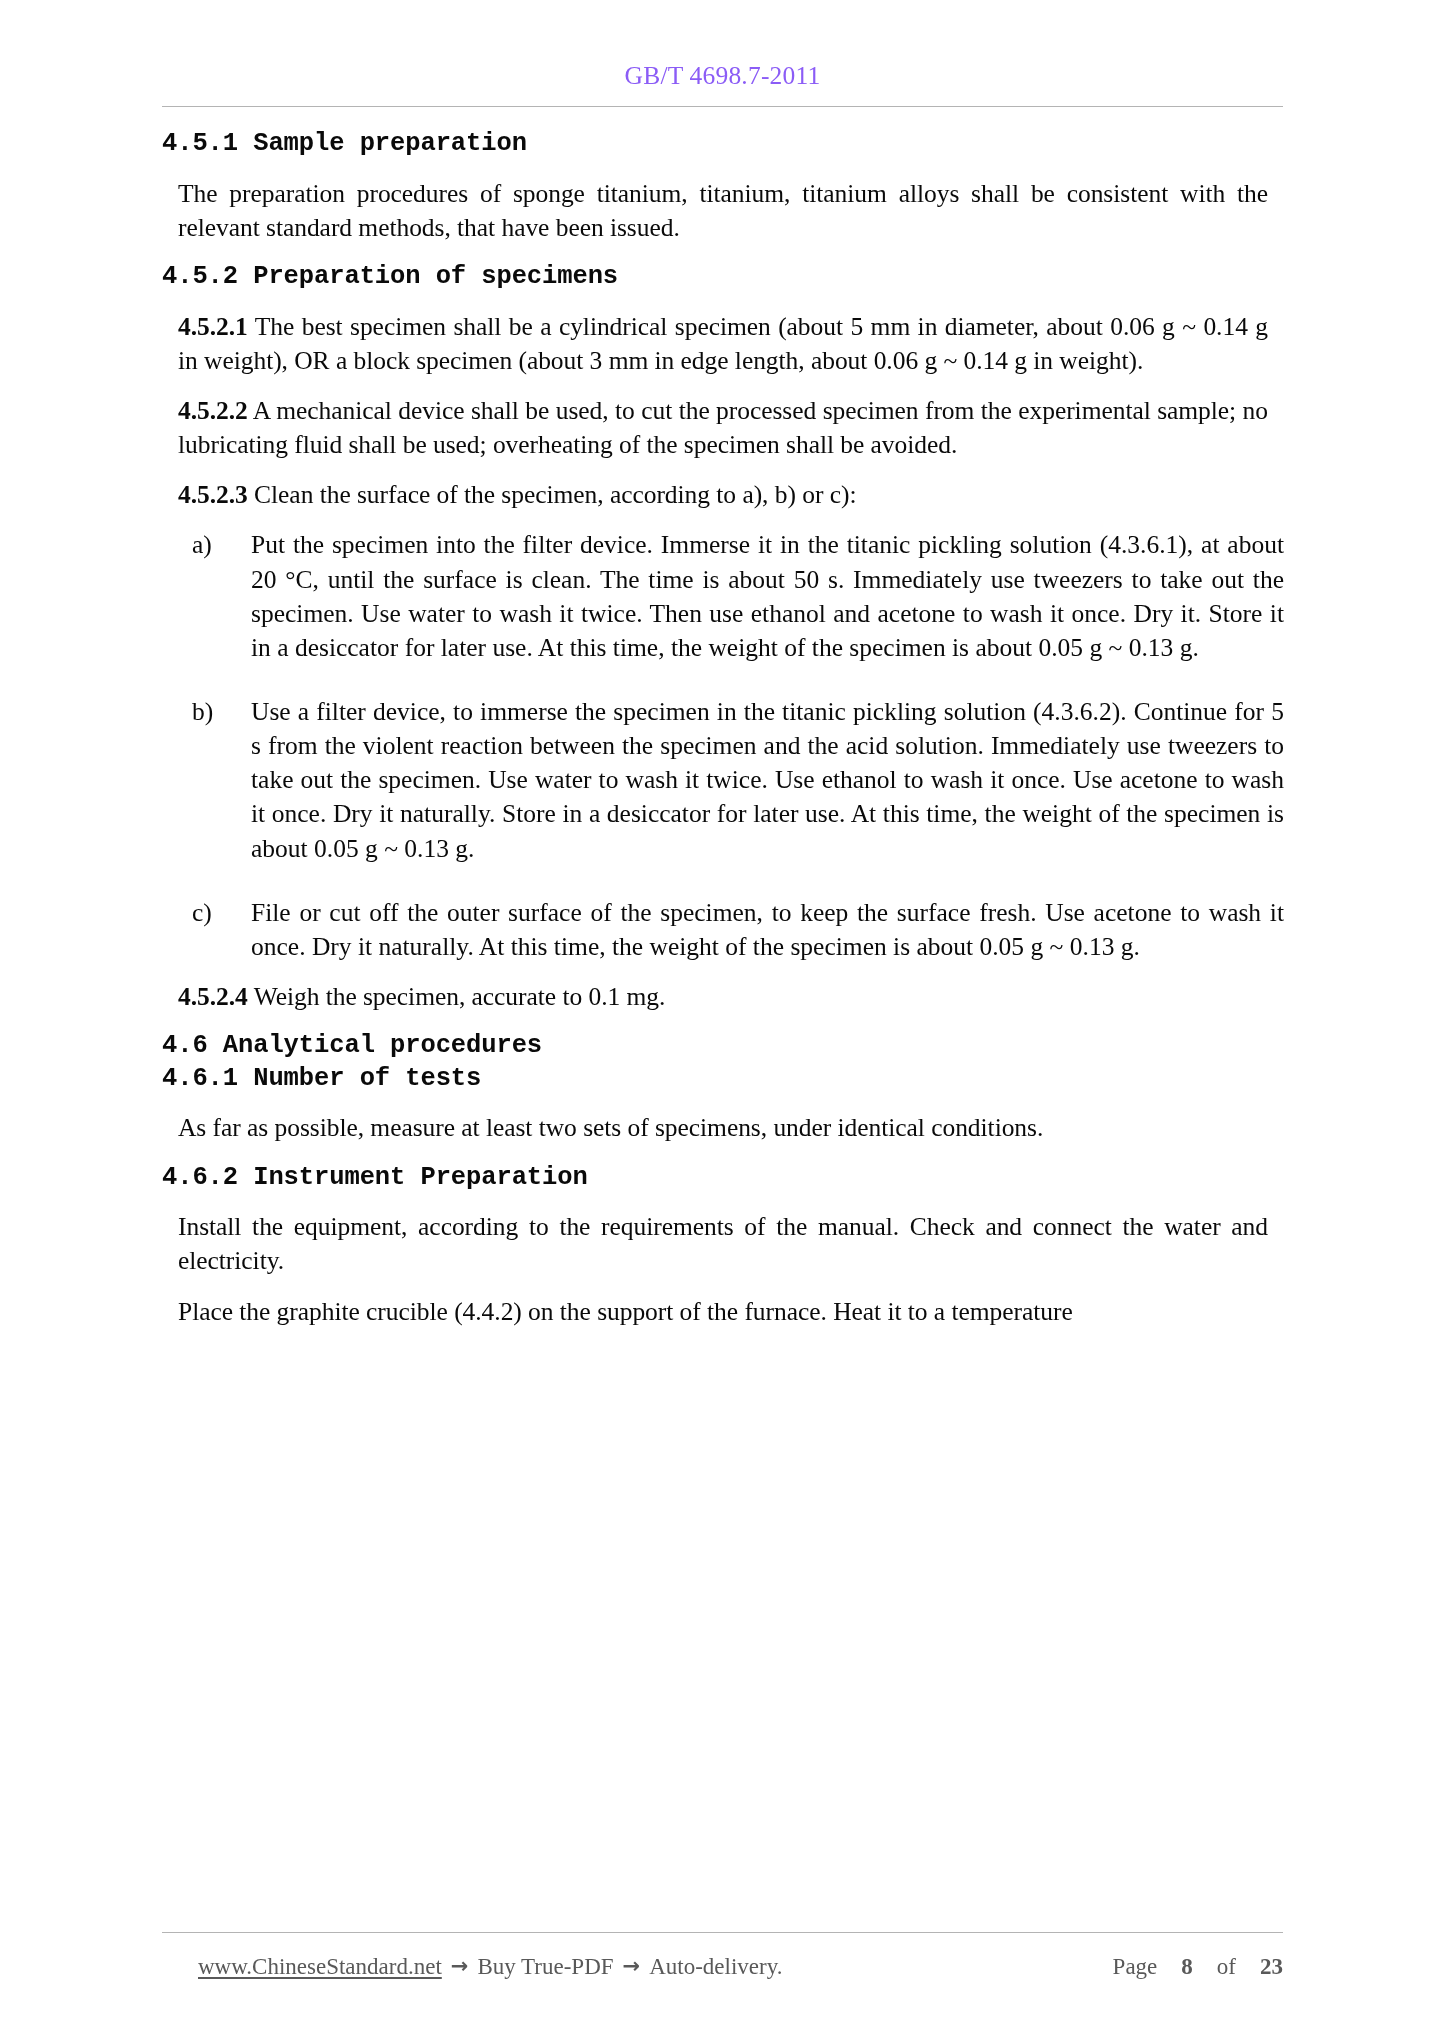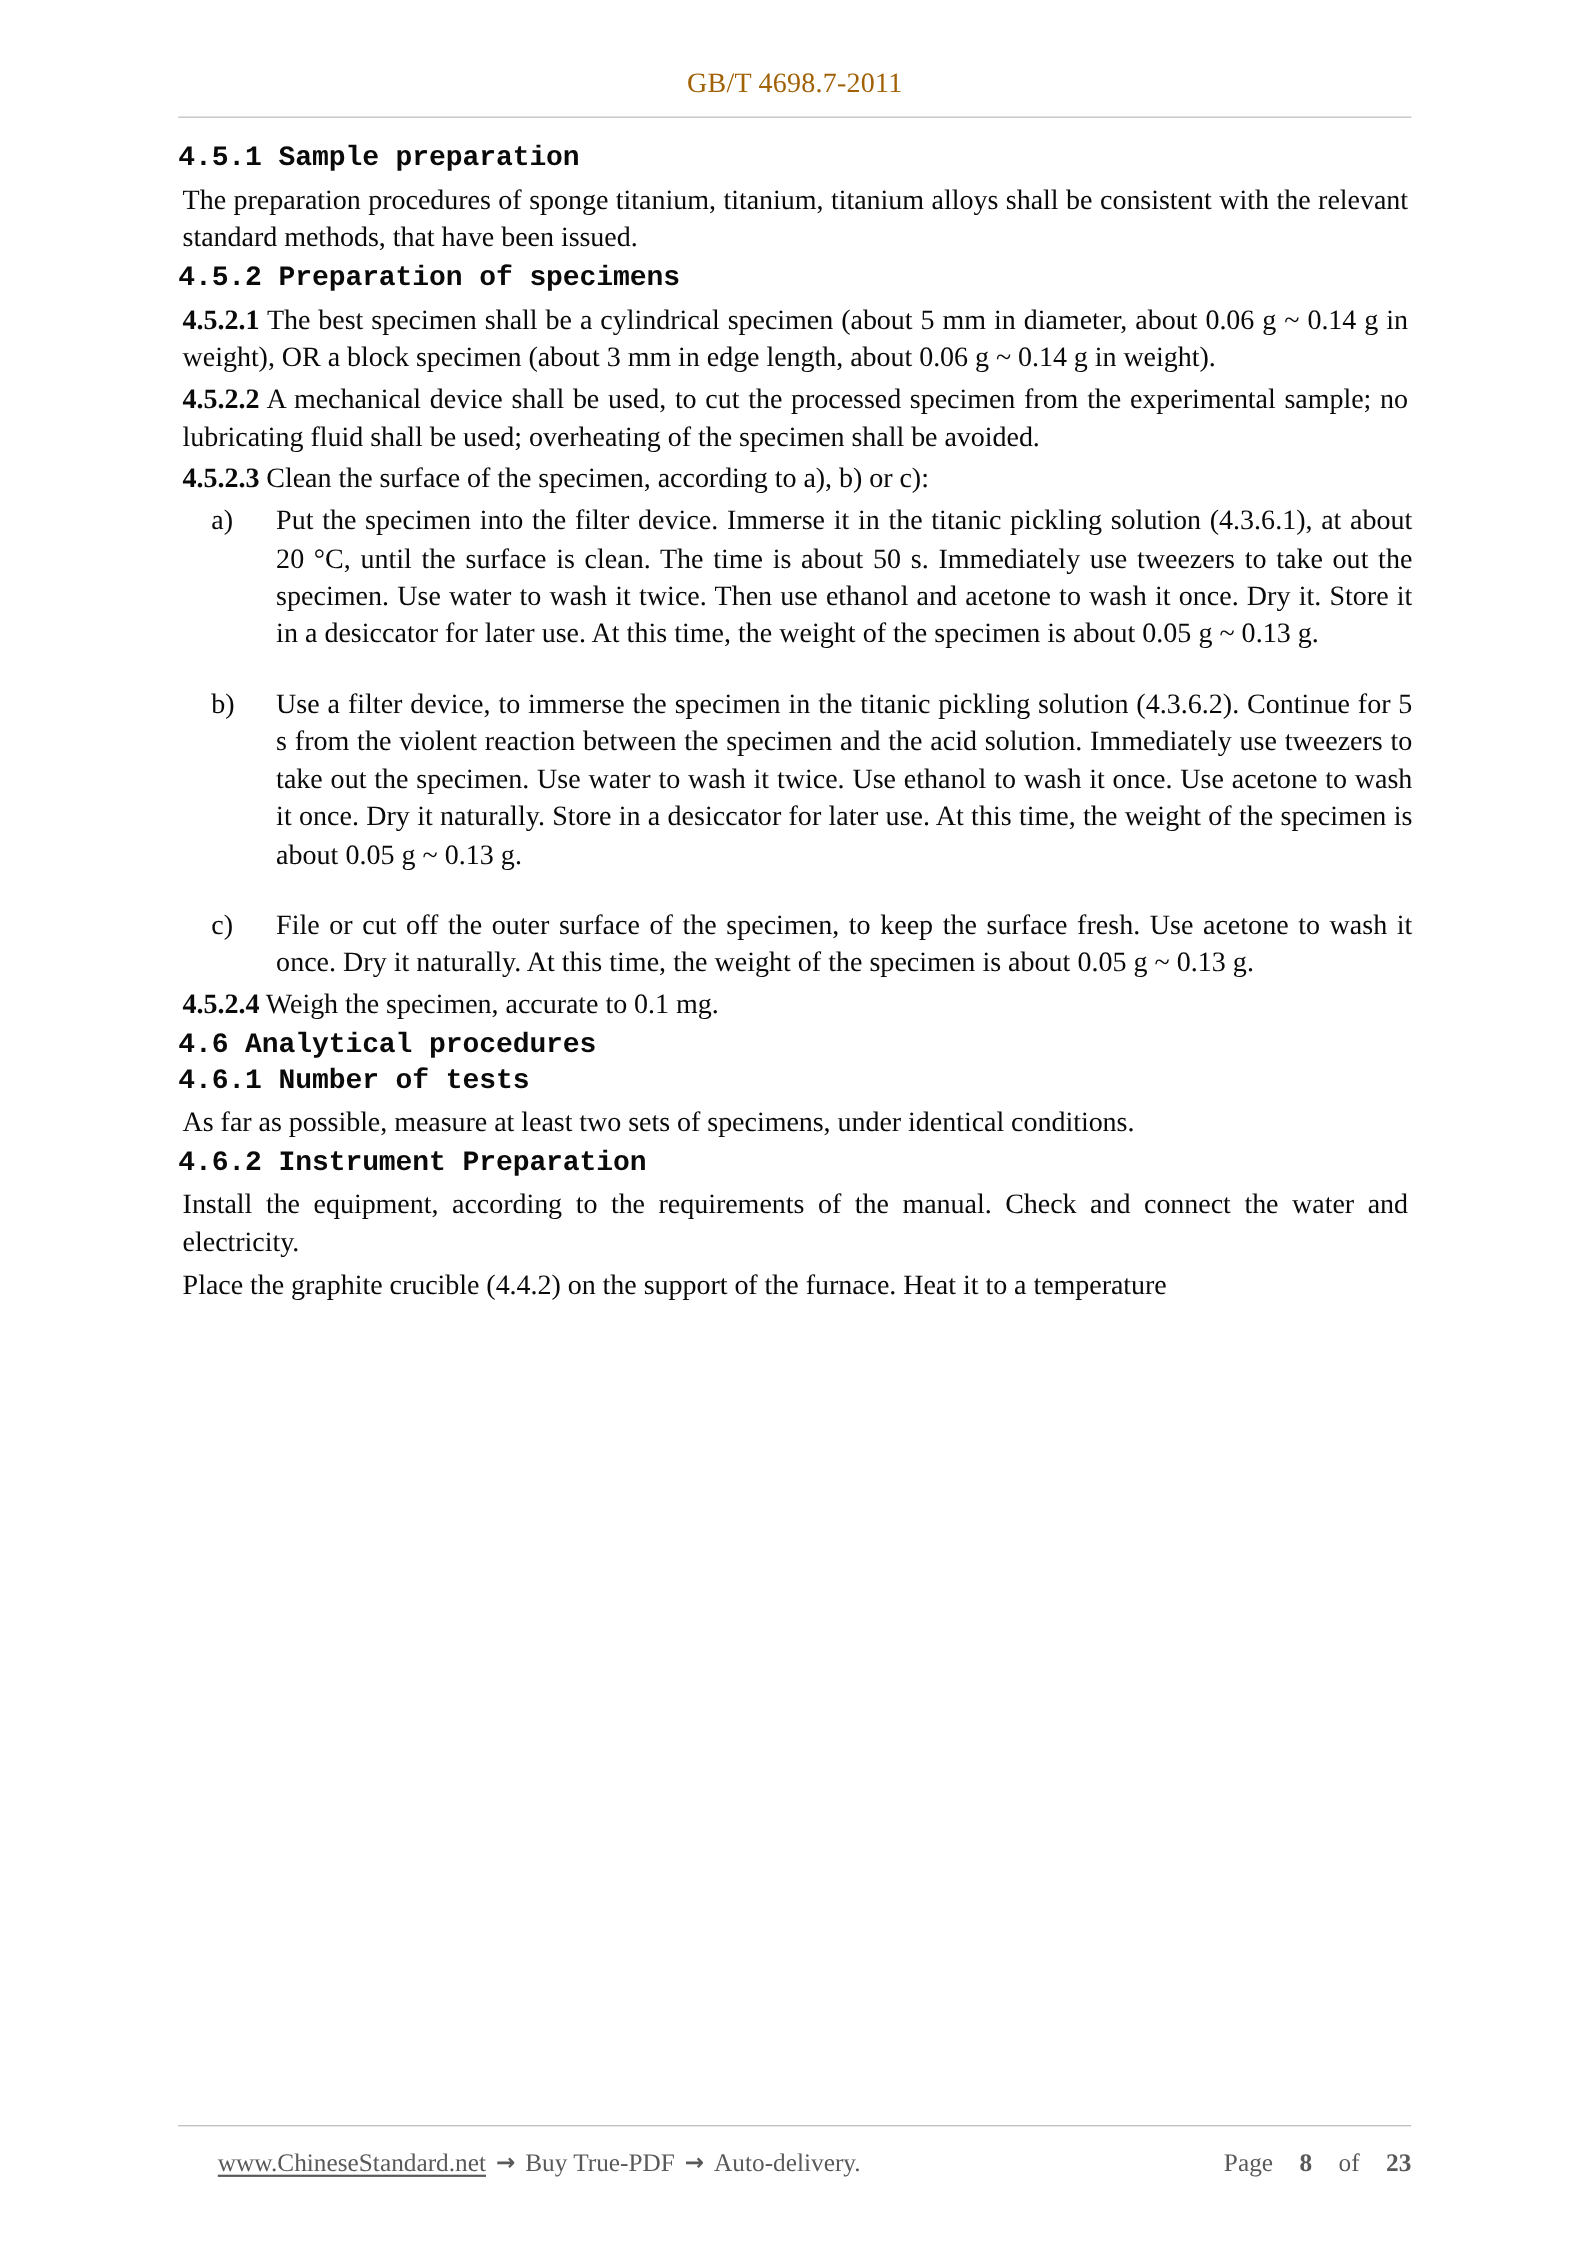--- a/index.html
+++ b/index.html
@@ -26,21 +26,21 @@
   .page-header {
     position: absolute;
     left: 162px;
     right: 162px;
     top: 62px;
     height: 48px;
   }
   .header-title {
     text-align: center;
     font-size: 25.5px;
-    color: #a16207;
+    color: #8b5cf6;
     letter-spacing: 0.2px;
     line-height: 1.1;
   }
   .header-rule {
     position: absolute;
     left: 0;
     right: 0;
     top: 44px;
     height: 1px;
     background: #b4b4b4;
@@ -59,21 +59,21 @@
     font-weight: bold;
     margin: 0 0 0 0;
     padding: 0;
     line-height: 1.28;
     letter-spacing: -0.1px;
     font-family: Liberation Mono, monospace;
   }
 
   p.body-text {
     font-size: 25.5px;
-    margin: 4px;
+    margin: 16px;
     padding: 0;
     line-height: 1.34;
     text-align: justify;
     text-justify: inter-word;
     letter-spacing: -0.05px;
   }
   p.body-text.last-left {
     text-align: left;
   }
 

